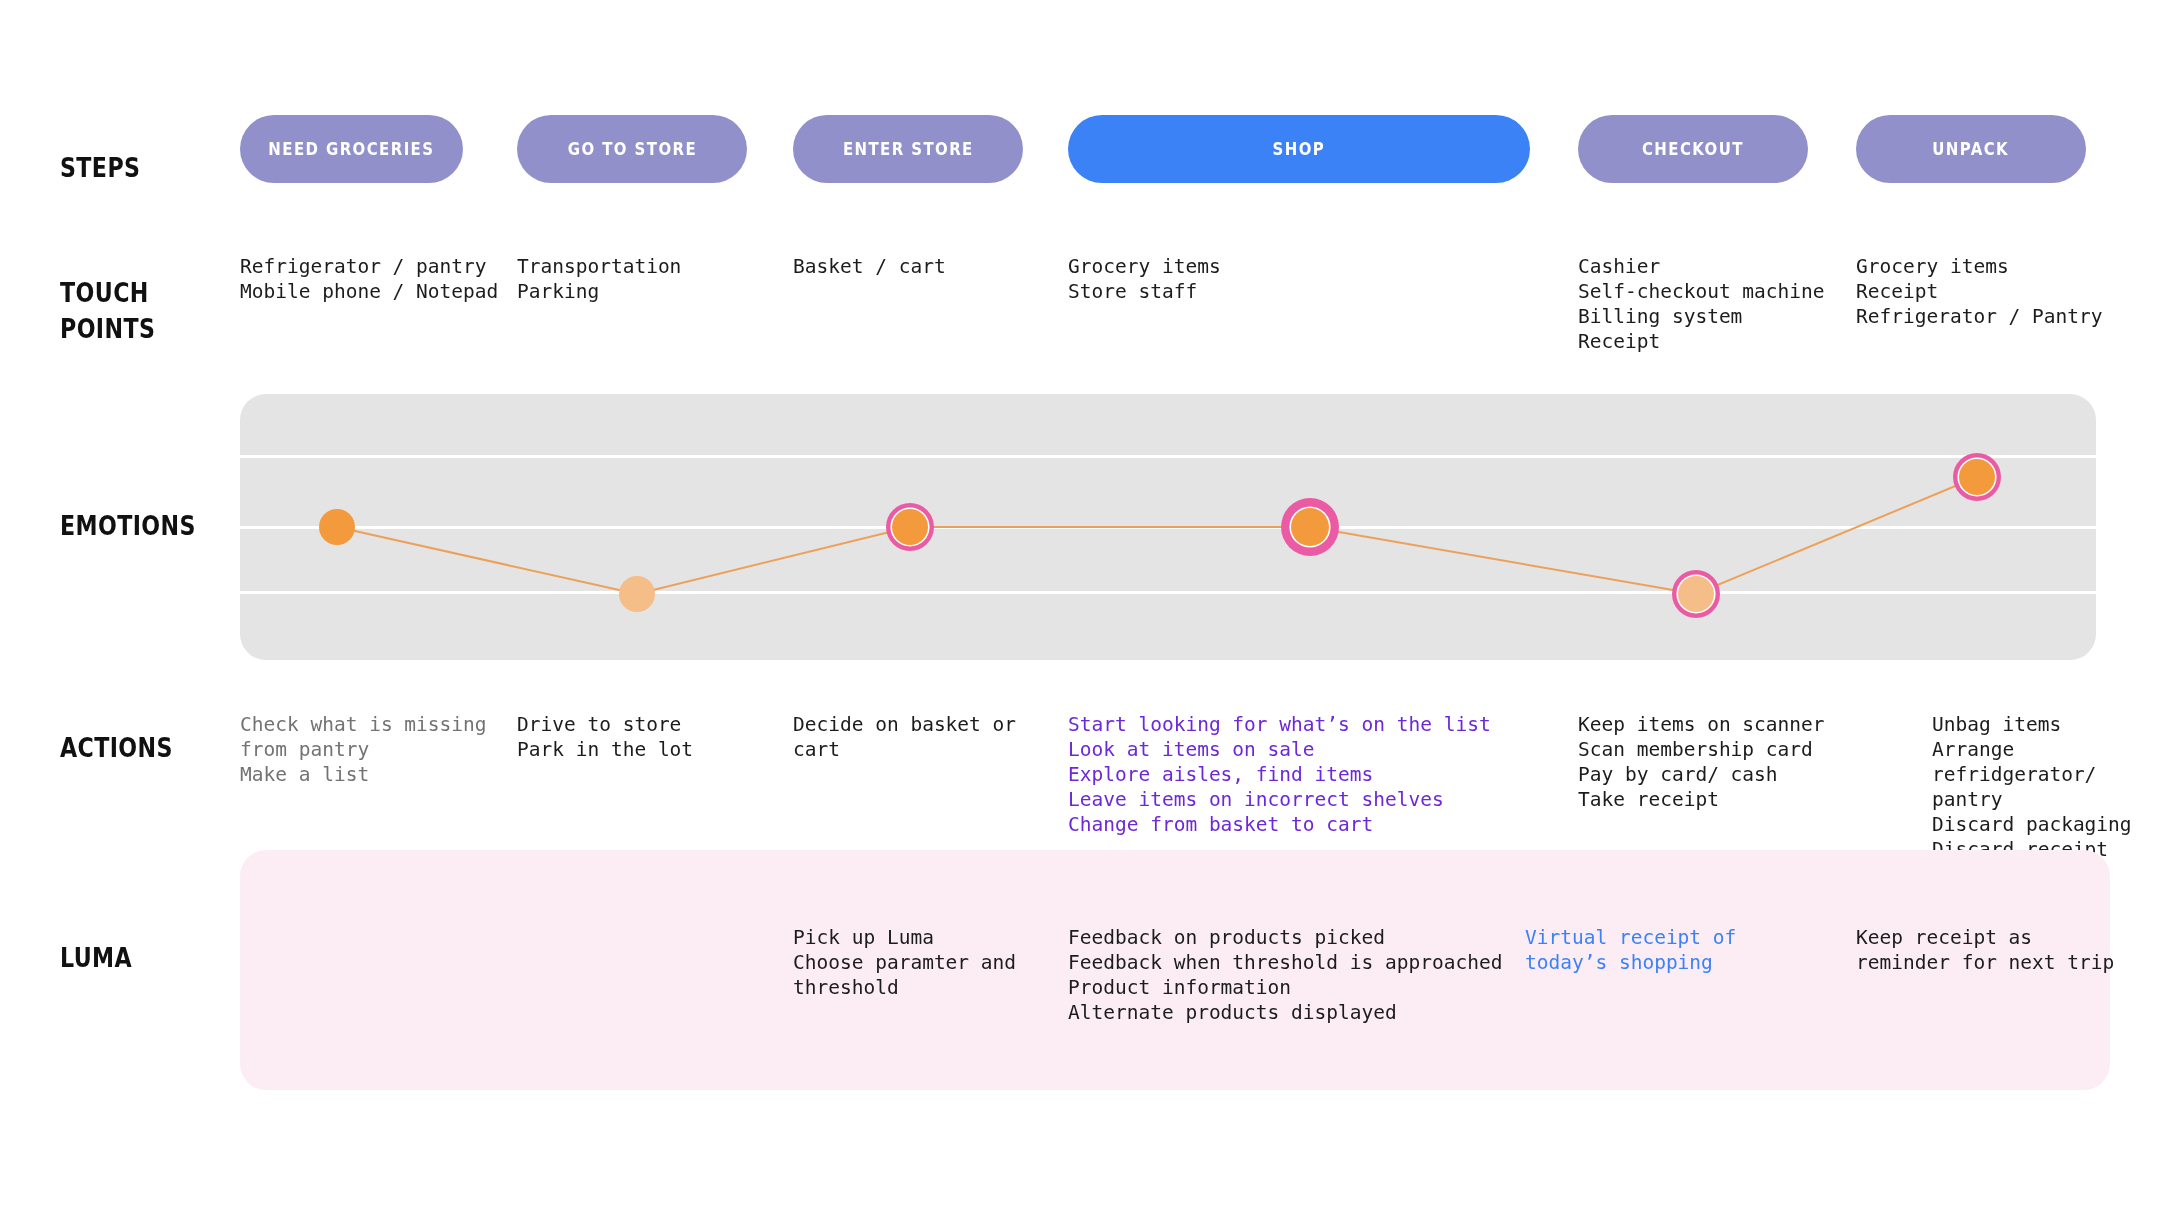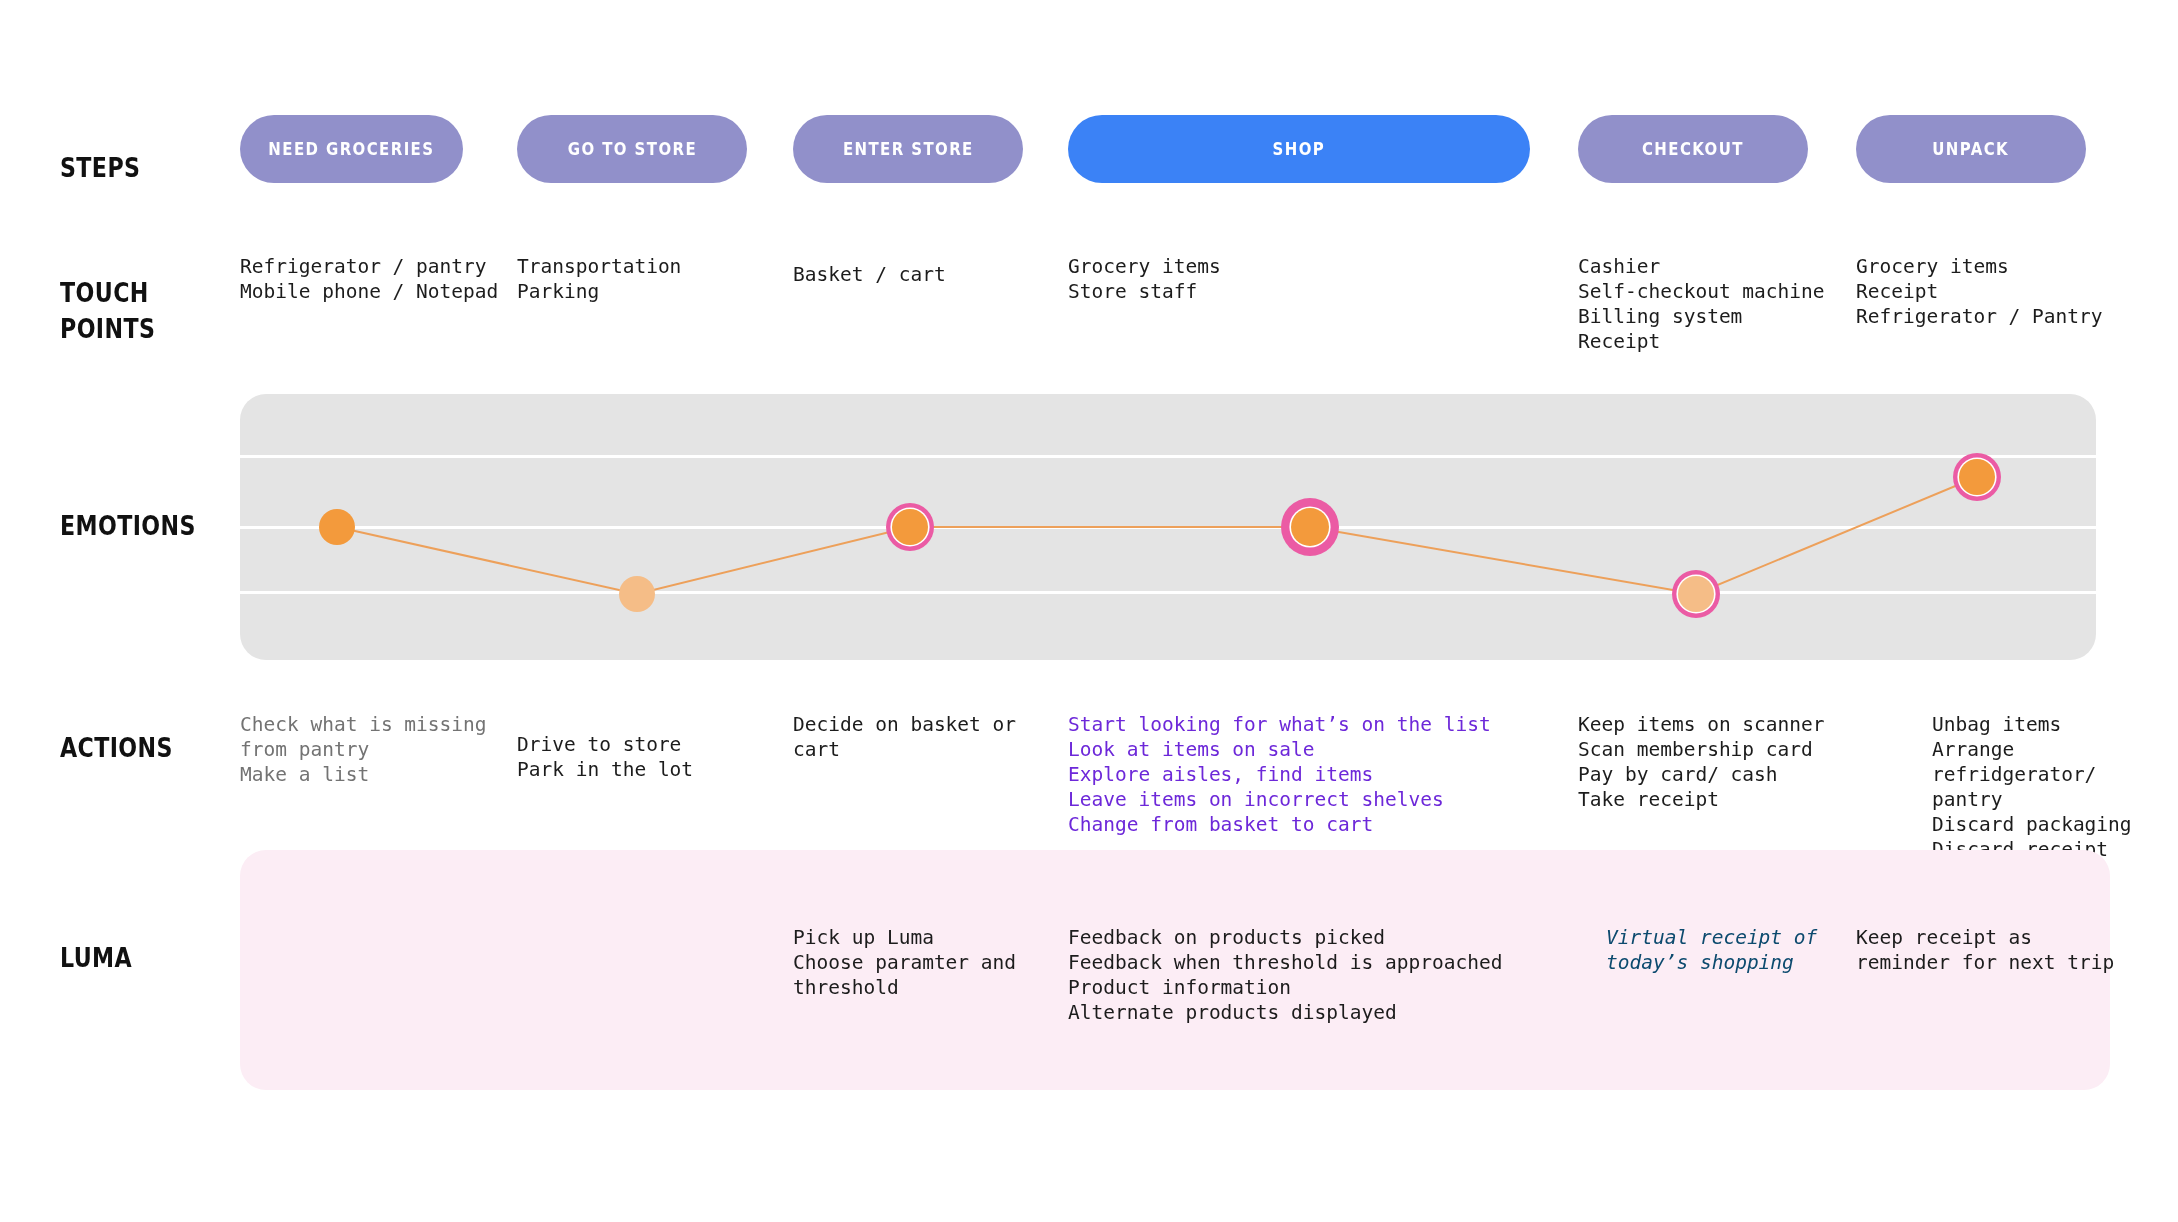--- a/index.html
+++ b/index.html
@@ -123,21 +123,21 @@
       <div class="pill" style="left: 1856px; width: 230px; background: rgb(145, 144, 202);">
         <span class="pill-label" style="color: rgb(255, 255, 255);">UNPACK</span>
       </div>
     </div>
 
   <div id="touchpoints-row">
       <div class="col-text tp-row" style="left: 240px; color: rgb(28, 28, 28);">Refrigerator / pantry
 Mobile phone / Notepad</div>
       <div class="col-text tp-row" style="left: 517px; color: rgb(28, 28, 28);">Transportation
 Parking</div>
-      <div class="col-text tp-row" style="left: 793px; color: rgb(28, 28, 28); margin-top: 8px;">Basket / cart</div>
+      <div class="col-text tp-row" style="left: 793px; color: rgb(28, 28, 28);">Basket / cart</div>
       <div class="col-text tp-row" style="left: 1068px; color: rgb(28, 28, 28);">Grocery items
 Store staff</div>
       <div class="col-text tp-row" style="left: 1578px; color: rgb(28, 28, 28);">Cashier
 Self-checkout machine
 Billing system
 Receipt</div>
       <div class="col-text tp-row" style="left: 1856px; color: rgb(28, 28, 28);">Grocery items
 Receipt
 Refrigerator / Pantry</div>
     </div>
@@ -174,21 +174,21 @@
         <circle cx="1737" cy="83" r="24" fill="#eb5ba4"></circle>
         <circle cx="1737" cy="83" r="19.6" fill="#ffffff"></circle>
         <circle cx="1737" cy="83" r="18" fill="#f39a3c"></circle>
       </g>
     </svg>
 
   <div id="actions-row">
       <div class="col-text ac-row" style="left: 240px; color: #737373;">Check what is missing
 from pantry
 Make a list</div>
-      <div class="col-text ac-row" style="left: 517px; color: rgb(28, 28, 28); margin-top: 20px;">Drive to store
+      <div class="col-text ac-row" style="left: 517px; color: rgb(28, 28, 28);">Drive to store
 Park in the lot</div>
       <div class="col-text ac-row" style="left: 793px; color: rgb(28, 28, 28);">Decide on basket or
 cart</div>
       <div class="col-text ac-row" style="left: 1068px; color: #6d28d9;">Start looking for what’s on the list
 Look at items on sale
 Explore aisles, find items
 Leave items on incorrect shelves
 Change from basket to cart</div>
       <div class="col-text ac-row" style="left: 1578px; color: rgb(28, 28, 28);">Keep items on scanner
 Scan membership card
@@ -203,19 +203,19 @@
 
   <div id="luma-panel" style="background: rgb(252, 237, 245);"></div>
   <div id="luma-row">
       <div class="col-text lu-row" style="left: 793px; color: rgb(28, 28, 28);">Pick up Luma
 Choose paramter and
 threshold</div>
       <div class="col-text lu-row" style="left: 1068px; color: rgb(28, 28, 28);">Feedback on products picked
 Feedback when threshold is approached
 Product information
 Alternate products displayed</div>
-      <div class="col-text lu-row" style="left: 1606px; color: #0c4a6e; font-style: italic;">Virtual receipt of
+      <div class="col-text lu-row" style="left: 1525px; color: #3b82f6;">Virtual receipt of
 today’s shopping</div>
       <div class="col-text lu-row" style="left: 1856px; color: rgb(28, 28, 28);">Keep receipt as
 reminder for next trip</div>
     </div>
 
 </div>
 
 </body></html>

